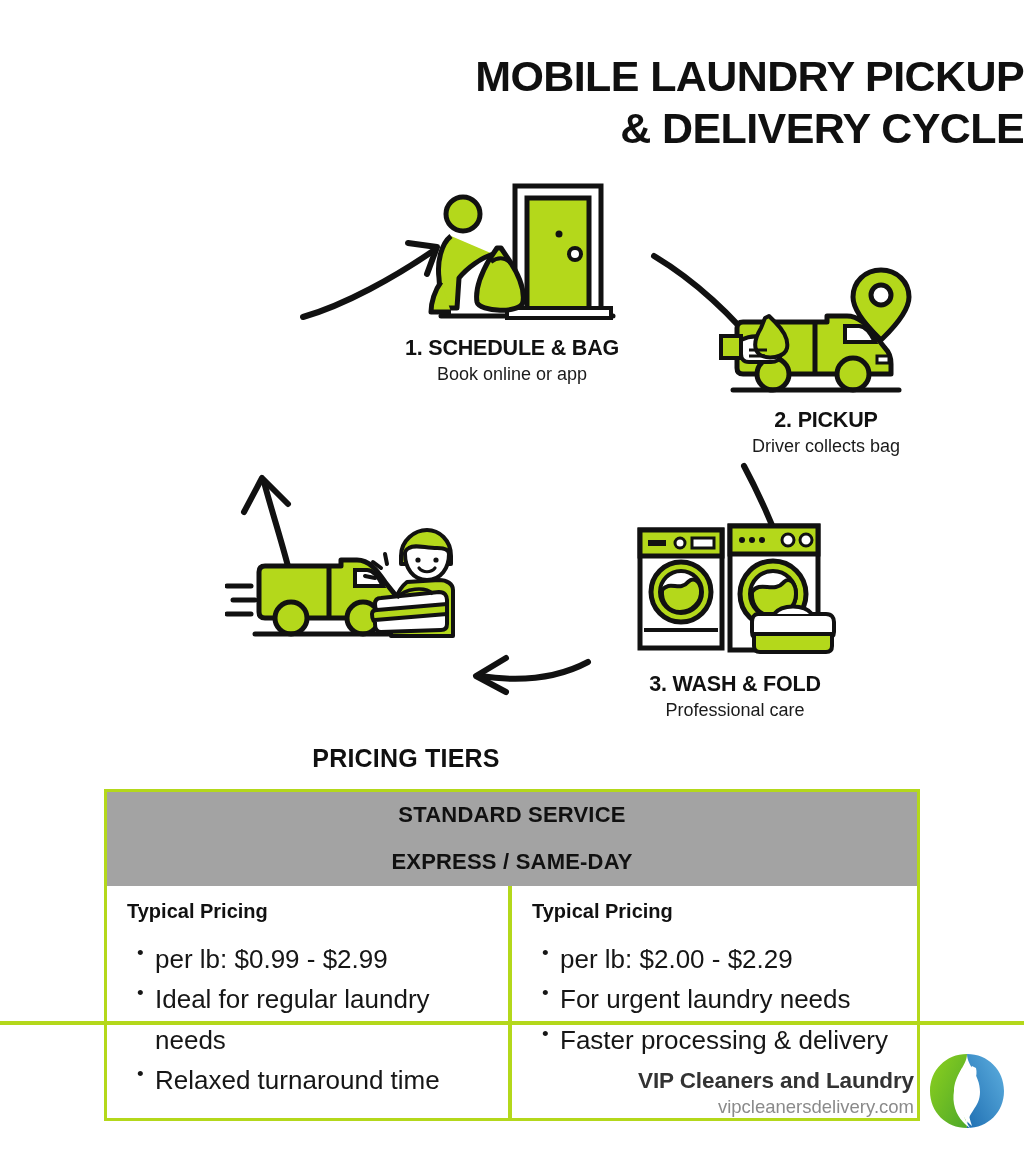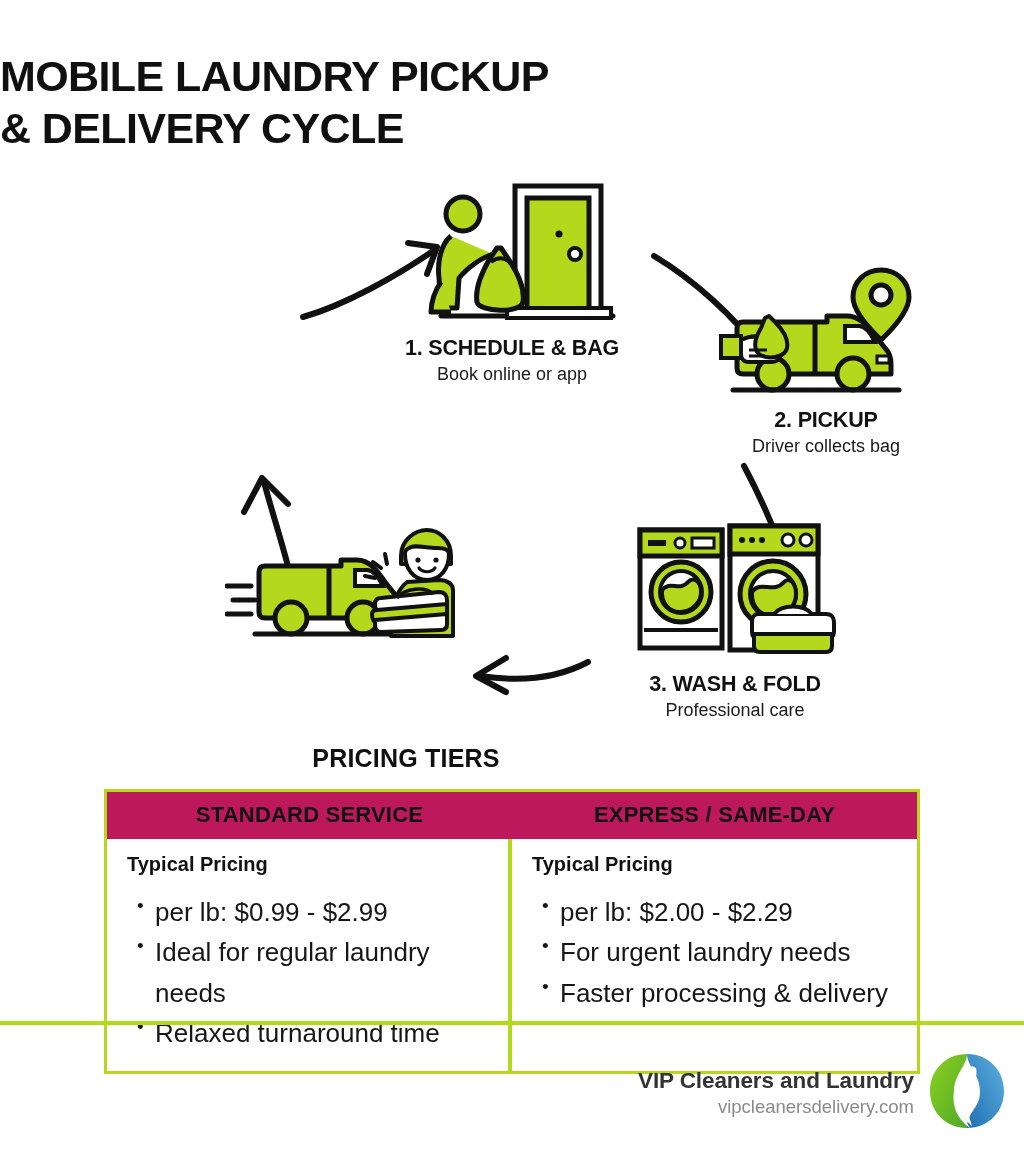--- a/index.html
+++ b/index.html
@@ -15,21 +15,21 @@
     color: #111111;
     overflow: hidden;
   }
 
   
   .title {
     position: absolute;
     top: 50px;
     left: 0;
     width: 1024px;
-    text-align: left;
+    text-align: right;
     font-size: 43px;
     line-height: 1.22;
     font-weight: 700;
     letter-spacing: -0.6px;
     color: #101010;
   }
   .title .l2 { display: block; }
 
   
   .cycle {
@@ -95,21 +95,22 @@
     position: absolute;
     left: 104px;
     top: 789px;
     width: 816px;
     border: 3px solid #b4d81b;
     box-sizing: border-box;
     background: #ffffff;
   }
   .thead {
     display: flex;
-    background: #be185d;
+    background: #a3a3a3;
+    flex-direction: column;
   }
   .thead .th {
     flex: 1 1 50%;
     text-align: center;
     font-size: 22px;
     font-weight: 700;
     color: #111;
     padding: 10px 0 11px;
     letter-spacing: 0.2px;
   }

